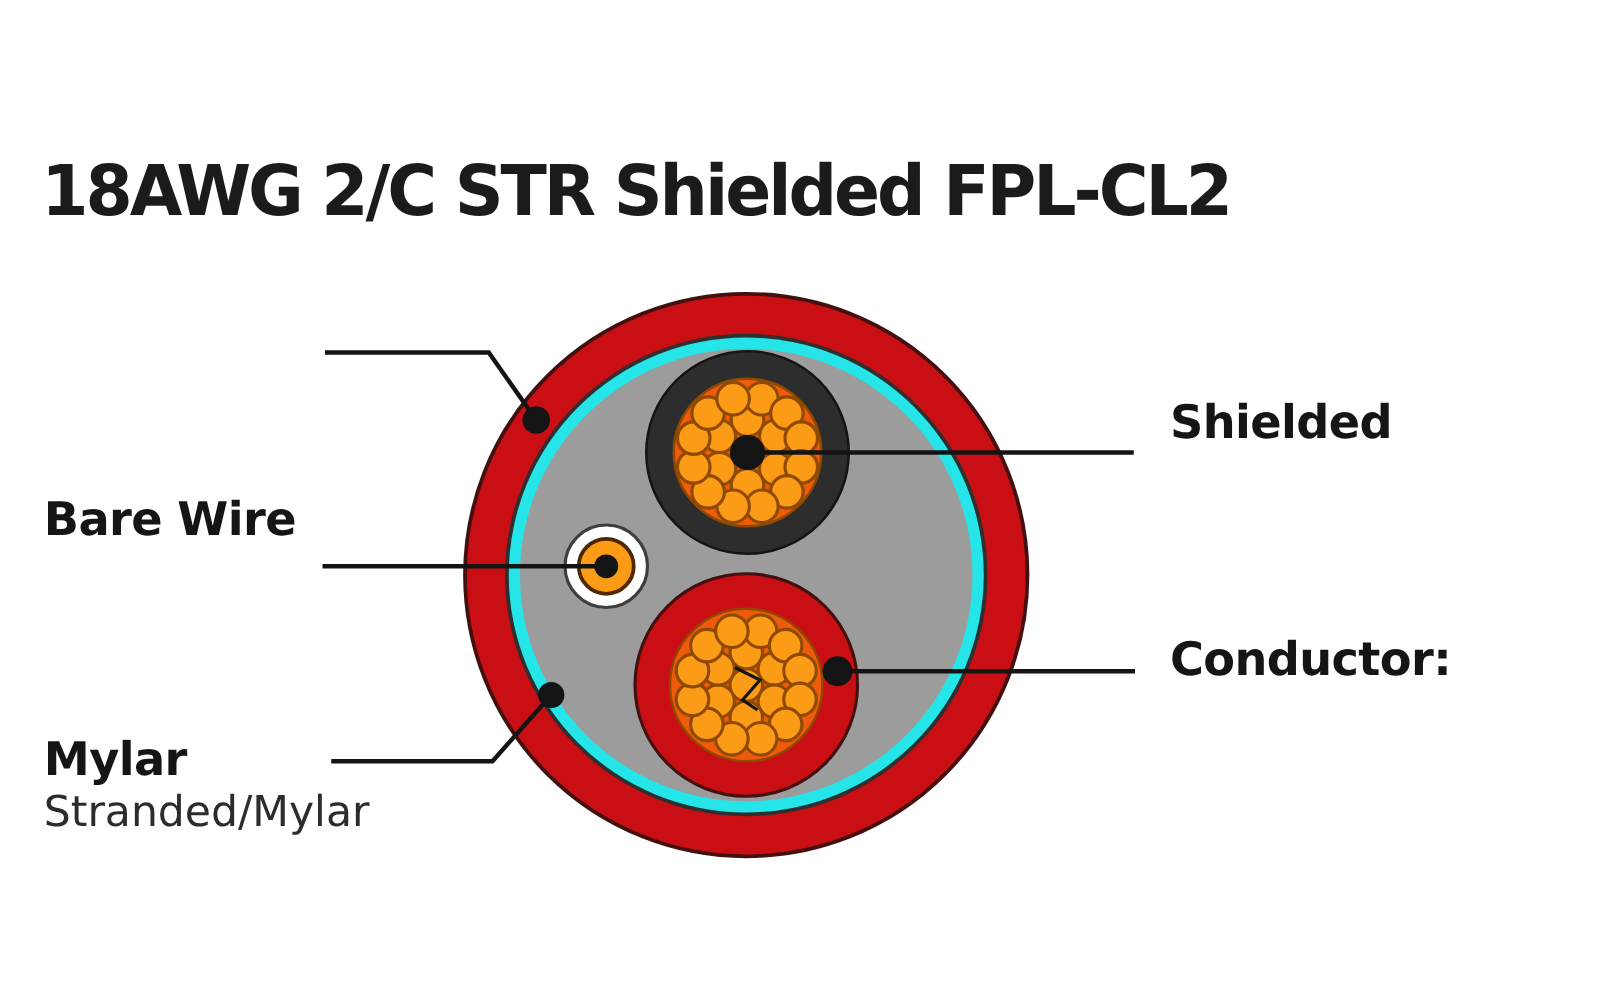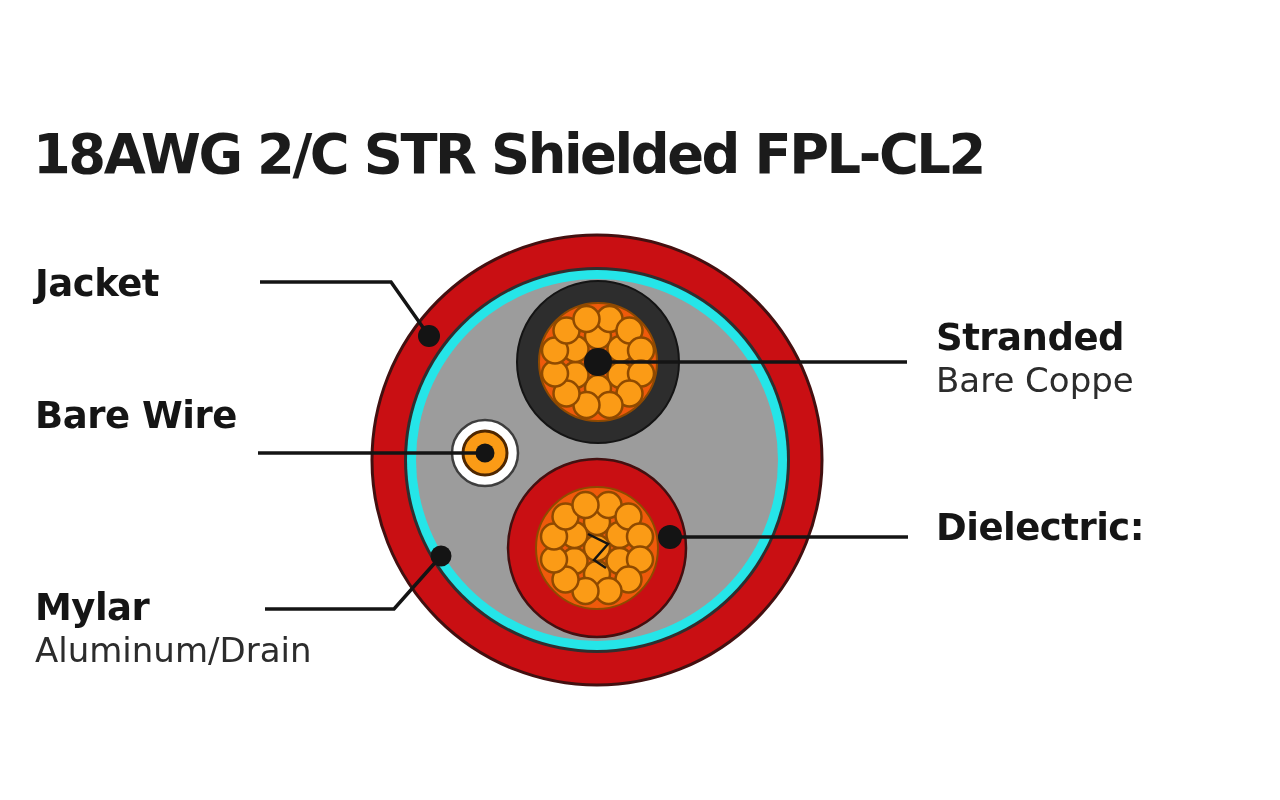--- a/index.html
+++ b/index.html
@@ -104,32 +104,30 @@
   <g fill="#141414">
     <circle cx="429" cy="336" r="11"></circle>
     <circle cx="485" cy="453" r="9.5"></circle>
     <circle cx="441" cy="556" r="10.5"></circle>
     <circle cx="598" cy="362" r="14"></circle>
     <circle cx="670" cy="537" r="12"></circle>
   </g>
 </svg>
 
 <div class="lbl left-col" style="top:262px">
-  <span class="hd">Jacket</span>
 </div>
 
 <div class="lbl left-col" style="top:394px">
   <span class="hd">Bare Wire</span>
 </div>
 
 <div class="lbl left-col" style="top:586px">
   <span class="hd">Mylar</span>
-  <span>Aluminum/Drain</span>
+  <span>Stranded/Mylar</span>
 </div>
 
 <div class="lbl right-col" style="top:316px">
-  <span class="hd">Stranded</span>
-  <span style="display:block">Bare Coppe</span>
+  <span class="hd">Shielded</span>
 </div>
 
 <div class="lbl right-col" style="top:506px">
-  <span class="hd">Dielectric:</span>
+  <span class="hd">Conductor:</span>
 </div>
 
 </body></html>

